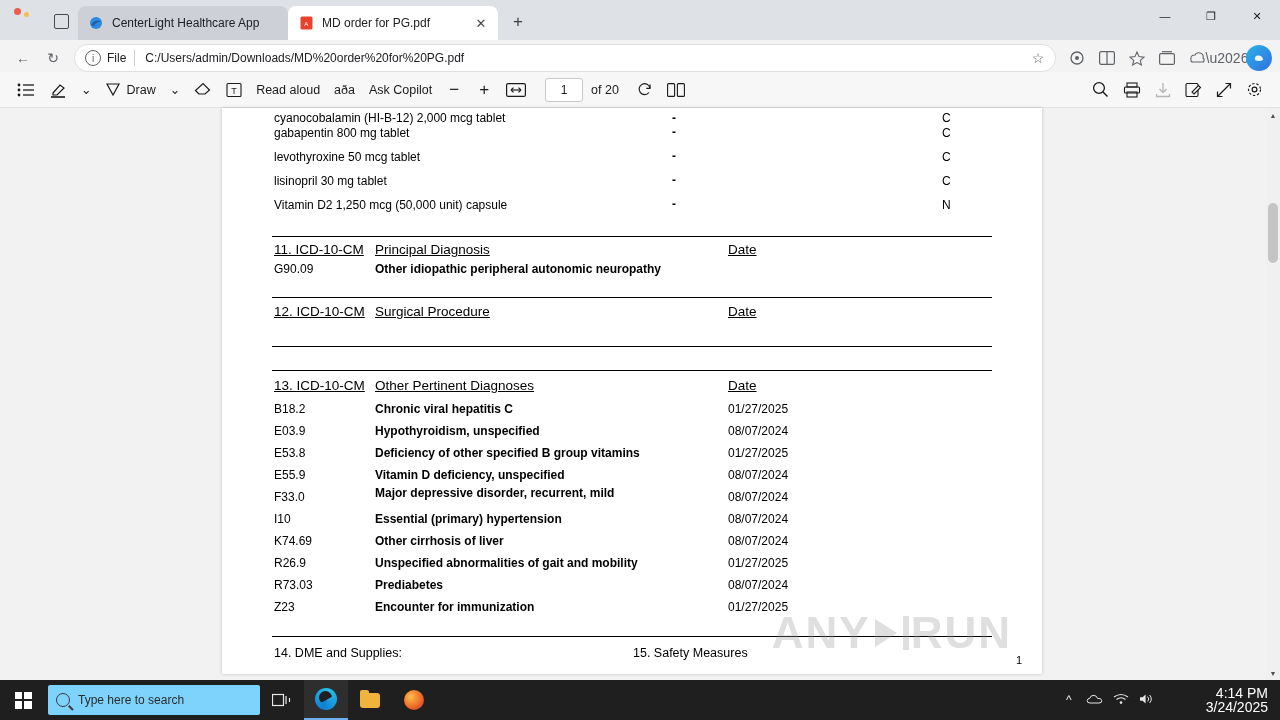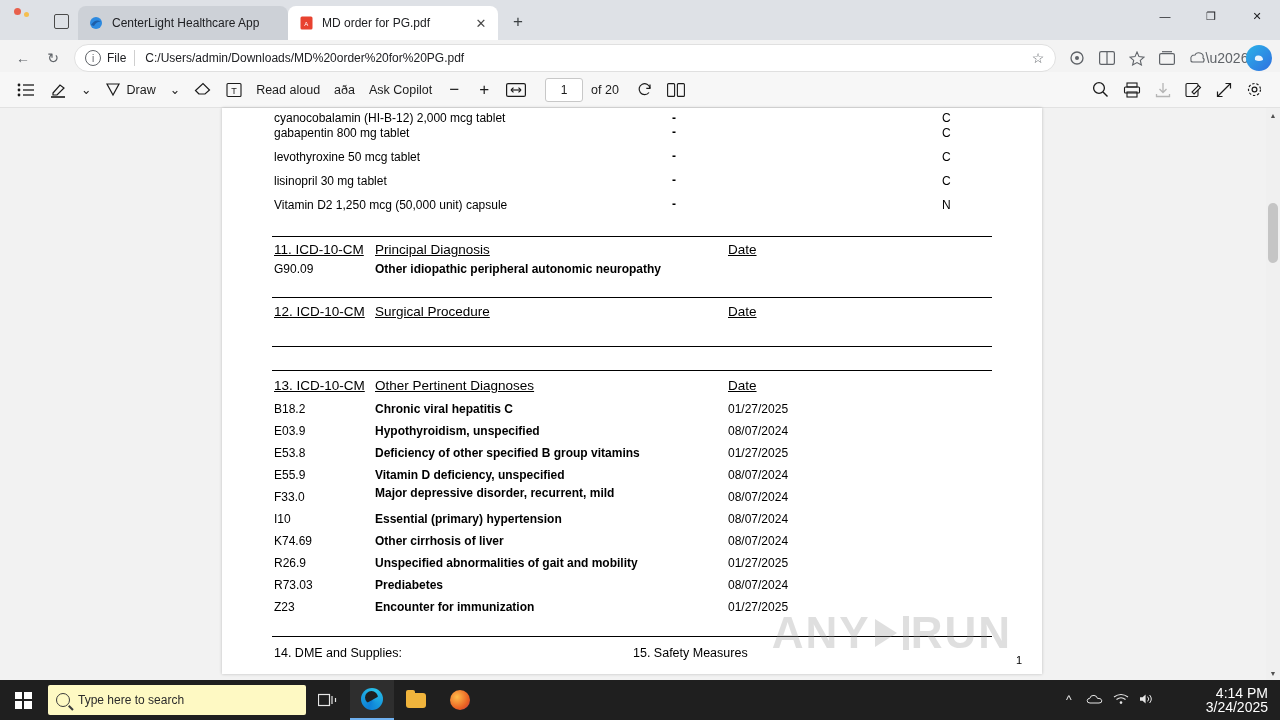--- a/index.html
+++ b/index.html
@@ -191,21 +191,21 @@
   }
   .start {
     width: 46px; height: 40px; display: flex; align-items: center; justify-content: center;
   }
   .start .logo {
     width: 17px; height: 17px; display: grid; grid-template-columns: 1fr 1fr;
     grid-template-rows: 1fr 1fr; gap: 2px;
   }
   .start .logo span { background: #fff; display: block; }
   .searchbox {
-    width: 258px; height: 30px; background: #fef9c3; border-radius: 2px;
+    width: 212px; height: 30px; background: #7dd3fc; border-radius: 2px;
     display: flex; align-items: center; padding: 0 8px; margin-left: 2px;
   }
   .searchbox .mag {
     width: 14px; height: 14px; border: 1.6px solid #3b3b3b; border-radius: 50%;
     margin-right: 8px; position: relative;
   }
   .searchbox .mag::after {
     content: ""; position: absolute; right: -5px; bottom: -3px;
     width: 6px; height: 1.6px; background: #3b3b3b; transform: rotate(45deg);
   }

